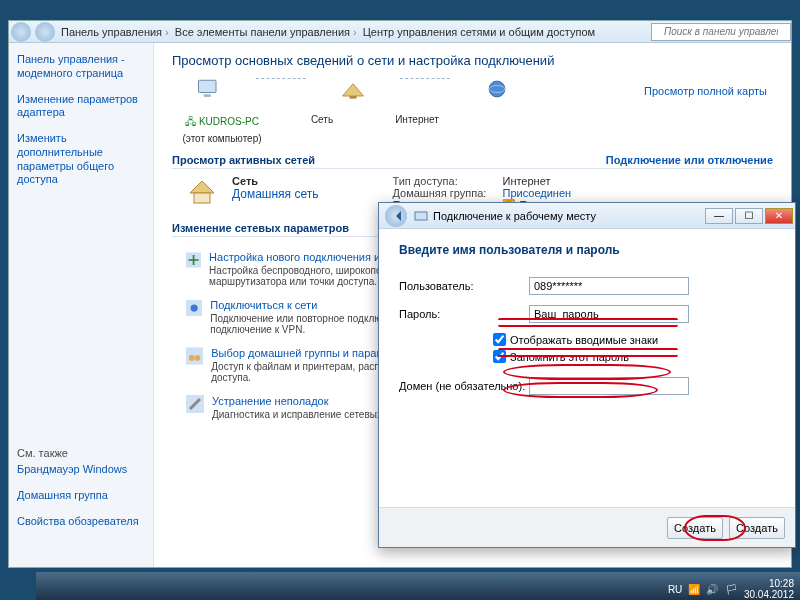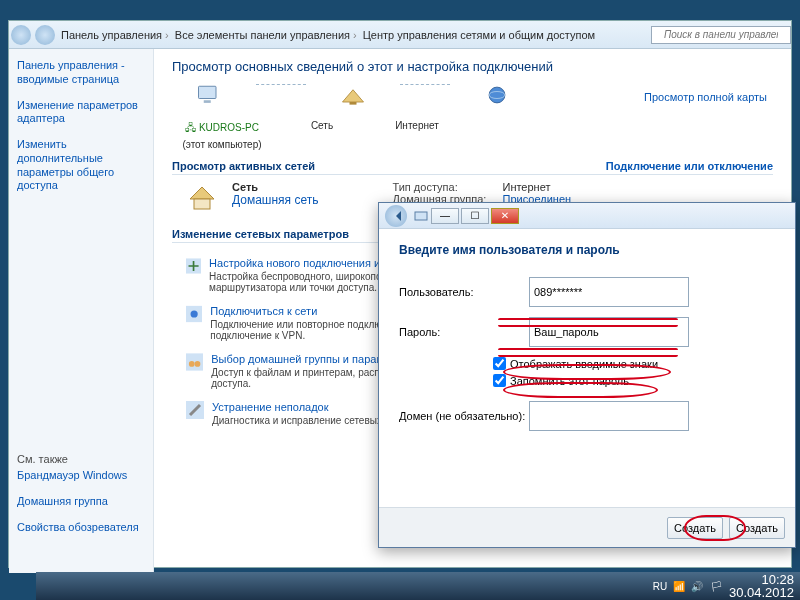--- a/index.html
+++ b/index.html
@@ -1,20 +1,20 @@
 <!DOCTYPE html>
 <html><head>
 <meta charset="utf-8">
 <style>
   * { box-sizing: border-box; margin: 0; padding: 0; font-family: "Segoe UI", Tahoma, sans-serif; }
   body { width: 800px; height: 600px; background: #1a4a6e; overflow: hidden; position: relative; }
 
   
   .win { position: absolute; left: 8px; top: 20px; width: 784px; height: 548px; background: #fff; border: 1px solid #8aa; }
-  .addr { height: 28px; background: linear-gradient(#eaf3fb,#d9e8f5); display: flex; align-items: center; font-size: 11px; border-bottom: 1px solid #b6c9d8; }
+  .addr { height: 22px; background: linear-gradient(#eaf3fb,#d9e8f5); display: flex; align-items: center; font-size: 11px; border-bottom: 1px solid #b6c9d8; }
   .navbtn { width: 20px; height: 20px; border-radius: 50%; background: radial-gradient(#cfe3f5,#8fb6d8); margin: 0 2px; display:inline-block; }
   .crumb { padding: 0 4px; color: #2a2a2a; }
   .sep { color: #888; padding: 0 3px; }
   .search { margin-left: auto; width: 140px; height: 18px; border: 1px solid #9ab; background: #fff; font-size: 10px; color: #888; padding: 0 12px; font-style: italic; }
 
   .body { display: flex; height: calc(100% - 22px); }
   .side { width: 145px; background: #f2f6fa; border-right: 1px solid #dbe4ec; padding: 10px 8px; font-size: 11px; }
   .side a { display: block; color: #0857b5; margin-bottom: 12px; line-height: 1.25; text-decoration: none; }
   .side .grey { color: #4a4a4a; margin-bottom: 4px; }
   .side .also { margin-top: 260px; }
@@ -52,67 +52,67 @@
   .wiz .tb .back::after{content:"";position:absolute;left:6px;top:6px;border:5px solid transparent;border-right-color:#2a5a8c;}
   .wiz .tb .ttl { flex:1; }
   .wiz .tb .wbtns { display:flex; margin-right:2px;}
   .wiz .tb .wbtn { width:28px;height:16px;border:1px solid #9ab; background:linear-gradient(#f6fafd,#dde9f3); font-size:10px; text-align:center; line-height:14px; margin-left:2px;}
   .wiz .tb .wbtn.cl { background:linear-gradient(#f08a7e,#d43a2a); color:#fff; border-color:#a92; }
 
   .wiz .inner { padding:14px 20px; }
   .wiz .inner h2 { color:#063a7a; font-size:12px; font-weight:bold; margin-bottom:20px; }
   .frow { display:flex; align-items:center; margin-bottom:10px; font-size:11px; }
   .frow label { width:130px; }
-  .frow input[type=text] { width:160px; height:30px; border:1px solid #94a9bd; padding:0 4px; font-size:11px; }
+  .frow input[type=text] { width:160px; height:18px; border:1px solid #94a9bd; padding:0 4px; font-size:11px; }
   .ck { margin-left:94px; font-size:11px; display:flex; align-items:center; gap:4px; margin-bottom:4px;}
   .hl { position:absolute; border:2px solid #d4001a; border-radius:50%/70%; pointer-events:none; }
   .hl1 { left:498px; top:318px; width:180px; height:9px; border-radius:2px; border-width:2px 0 2px 0;}
   .hl2 { left:498px; top:348px; width:180px; height:9px; border-radius:2px; border-width:2px 0 2px 0;}
   .hl3 { left:503px; top:364px; width:168px; height:16px; }
   .hl4 { left:503px; top:382px; width:155px; height:16px; }
   .hl5 { left:684px; top:515px; width:62px; height:26px; }
 
   .wiz .ftr { position:absolute; bottom:0; left:0; right:0; height:40px; background:#eef2f5; border-top:1px solid #d4dde5; display:flex; justify-content:flex-end; align-items:center; padding-right:10px; gap:6px;}
   .btn { min-width:56px; height:22px; font-size:11px; background:linear-gradient(#fdfdfd,#e6ecf2); border:1px solid #9fb2c4; border-radius:2px;}
 
   
   .taskbar { position:absolute; left:0; right:0; bottom:0; height:28px; background:linear-gradient(#4a6b88,#1d334a); display:flex; align-items:flex-end; color:#fff; font-size:10px; padding:0 6px;margin-left:36px;}
   .taskbar .tray { margin-left:auto; display:flex; align-items:center; gap:6px;}
-  .clock { text-align:right; line-height:1.05; font-size:13px;}
+  .clock { text-align:right; line-height:1.05; font-size:10px;}
 </style>
 </head>
 <body>
 
 <div class="win">
   <div class="addr">
     <span class="navbtn"></span>
     <span class="navbtn"></span>
     <span class="crumb">
       <span>Панель управления</span><span class="sep">›</span>
       <span>Все элементы панели управления</span><span class="sep">›</span>
       <span>Центр управления сетями и общим доступом</span>
     </span>
     <input class="search" placeholder="Поиск в панели управления" style="">
   </div>
 
   <div class="body">
     <div class="side">
-      <a>Панель управления - вводимые страница</a>
+      <a>Панель управления - модемного страница</a>
       <a>Изменение параметров адаптера</a>
       <a>Изменить дополнительные параметры общего доступа</a>
       <div class="also">
         <div class="grey">См. также</div>
         <a>Брандмауэр Windows</a>
         <a>Домашняя группа</a>
         <a>Свойства обозревателя</a>
       </div>
     </div>
 
     <div class="main">
-      <div class="h1">Просмотр основных сведений о этот и настройка подключений</div>
+      <div class="h1">Просмотр основных сведений о сети и настройка подключений</div>
       <a class="maplink">Просмотр полной карты</a>
 
       <div class="netrow">
         <div class="ic">
           <svg viewBox="0 0 32 24">
               <rect x="4" y="2" width="20" height="14" rx="1" fill="#cfe2f5" stroke="#5a7fa6"></rect>
               <rect x="10" y="18" width="8" height="3" fill="#9fb6cc"></rect>
             </svg>
         </div>
         <div class="dash"></div>
@@ -209,20 +209,21 @@
     </div>
   </div>
 </div>
 
 <div class="wiz">
   <div class="tb">
     <span class="back"></span>
     <svg width="16" height="16" viewBox="0 0 16 16">
         <rect x="2" y="4" width="12" height="8" fill="#cfe2f5" stroke="#5a7fa6"></rect>
       </svg>
+    <span class="ttl" style="margin-left:4px">Подключение к рабочему месту</span>
     <div class="wbtns">
       <div class="wbtn">—</div>
       <div class="wbtn">☐</div>
       <div class="wbtn cl">✕</div>
     </div>
   </div>
   <div class="inner">
     <h2>Введите имя пользователя и пароль</h2>
     <div class="frow">
       <label>Пользователь:</label>

